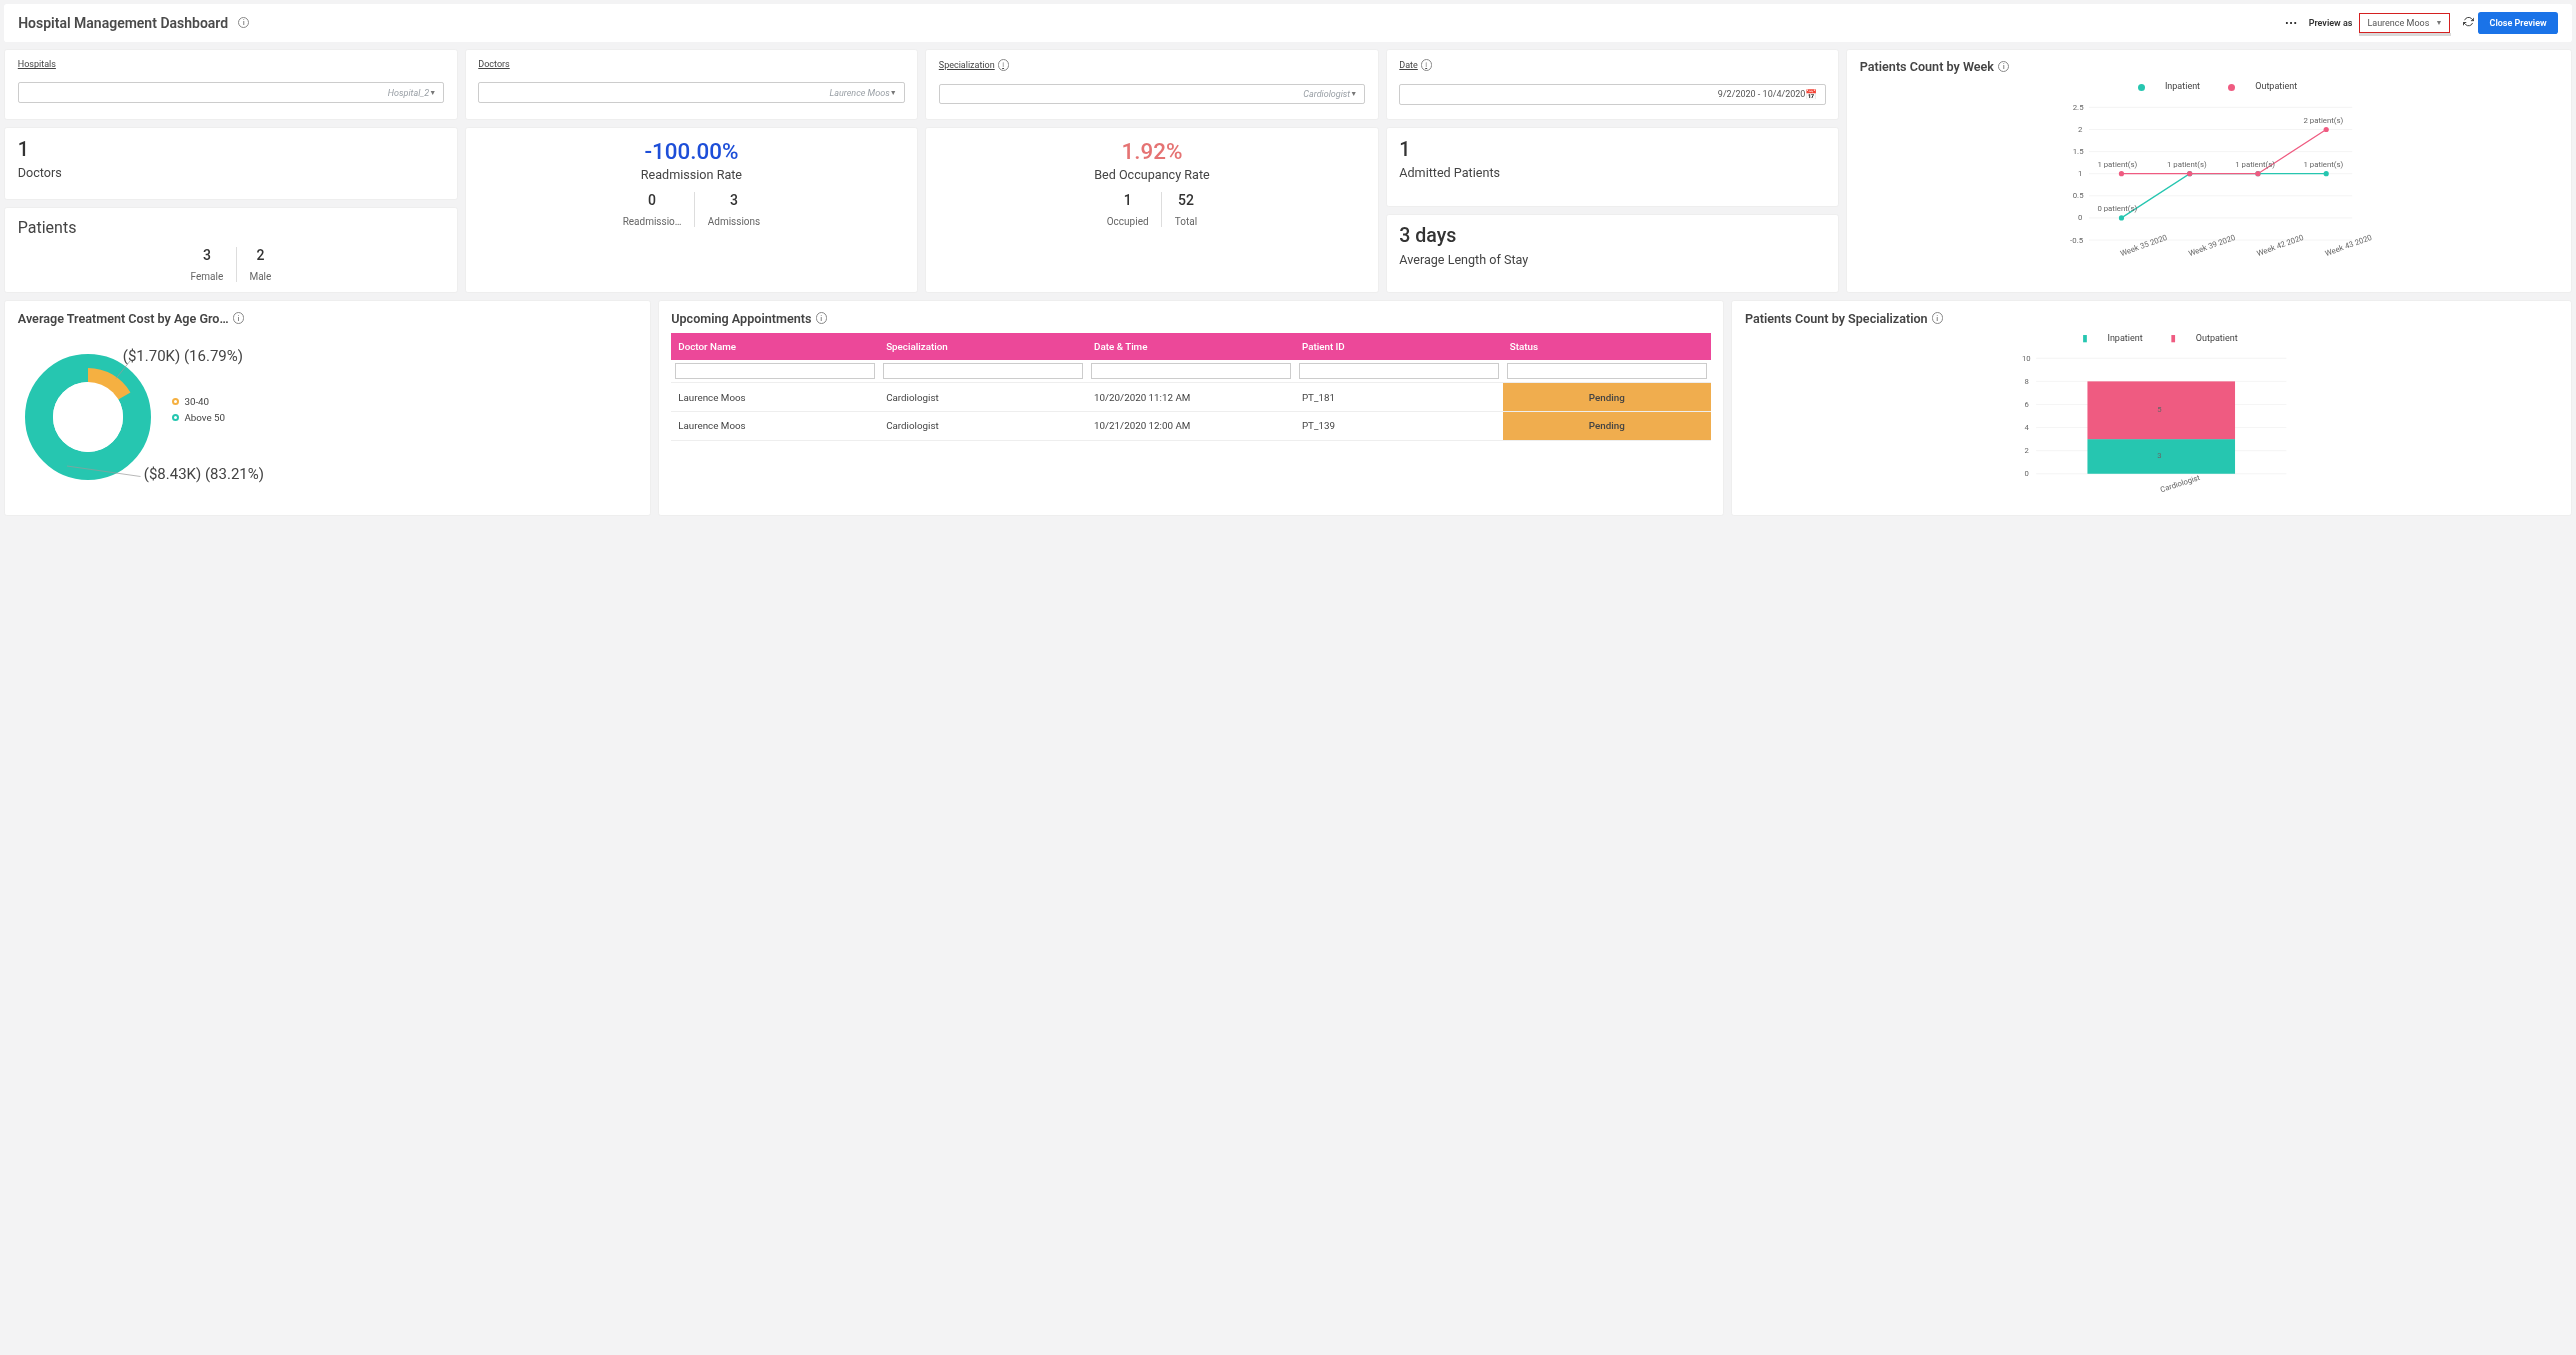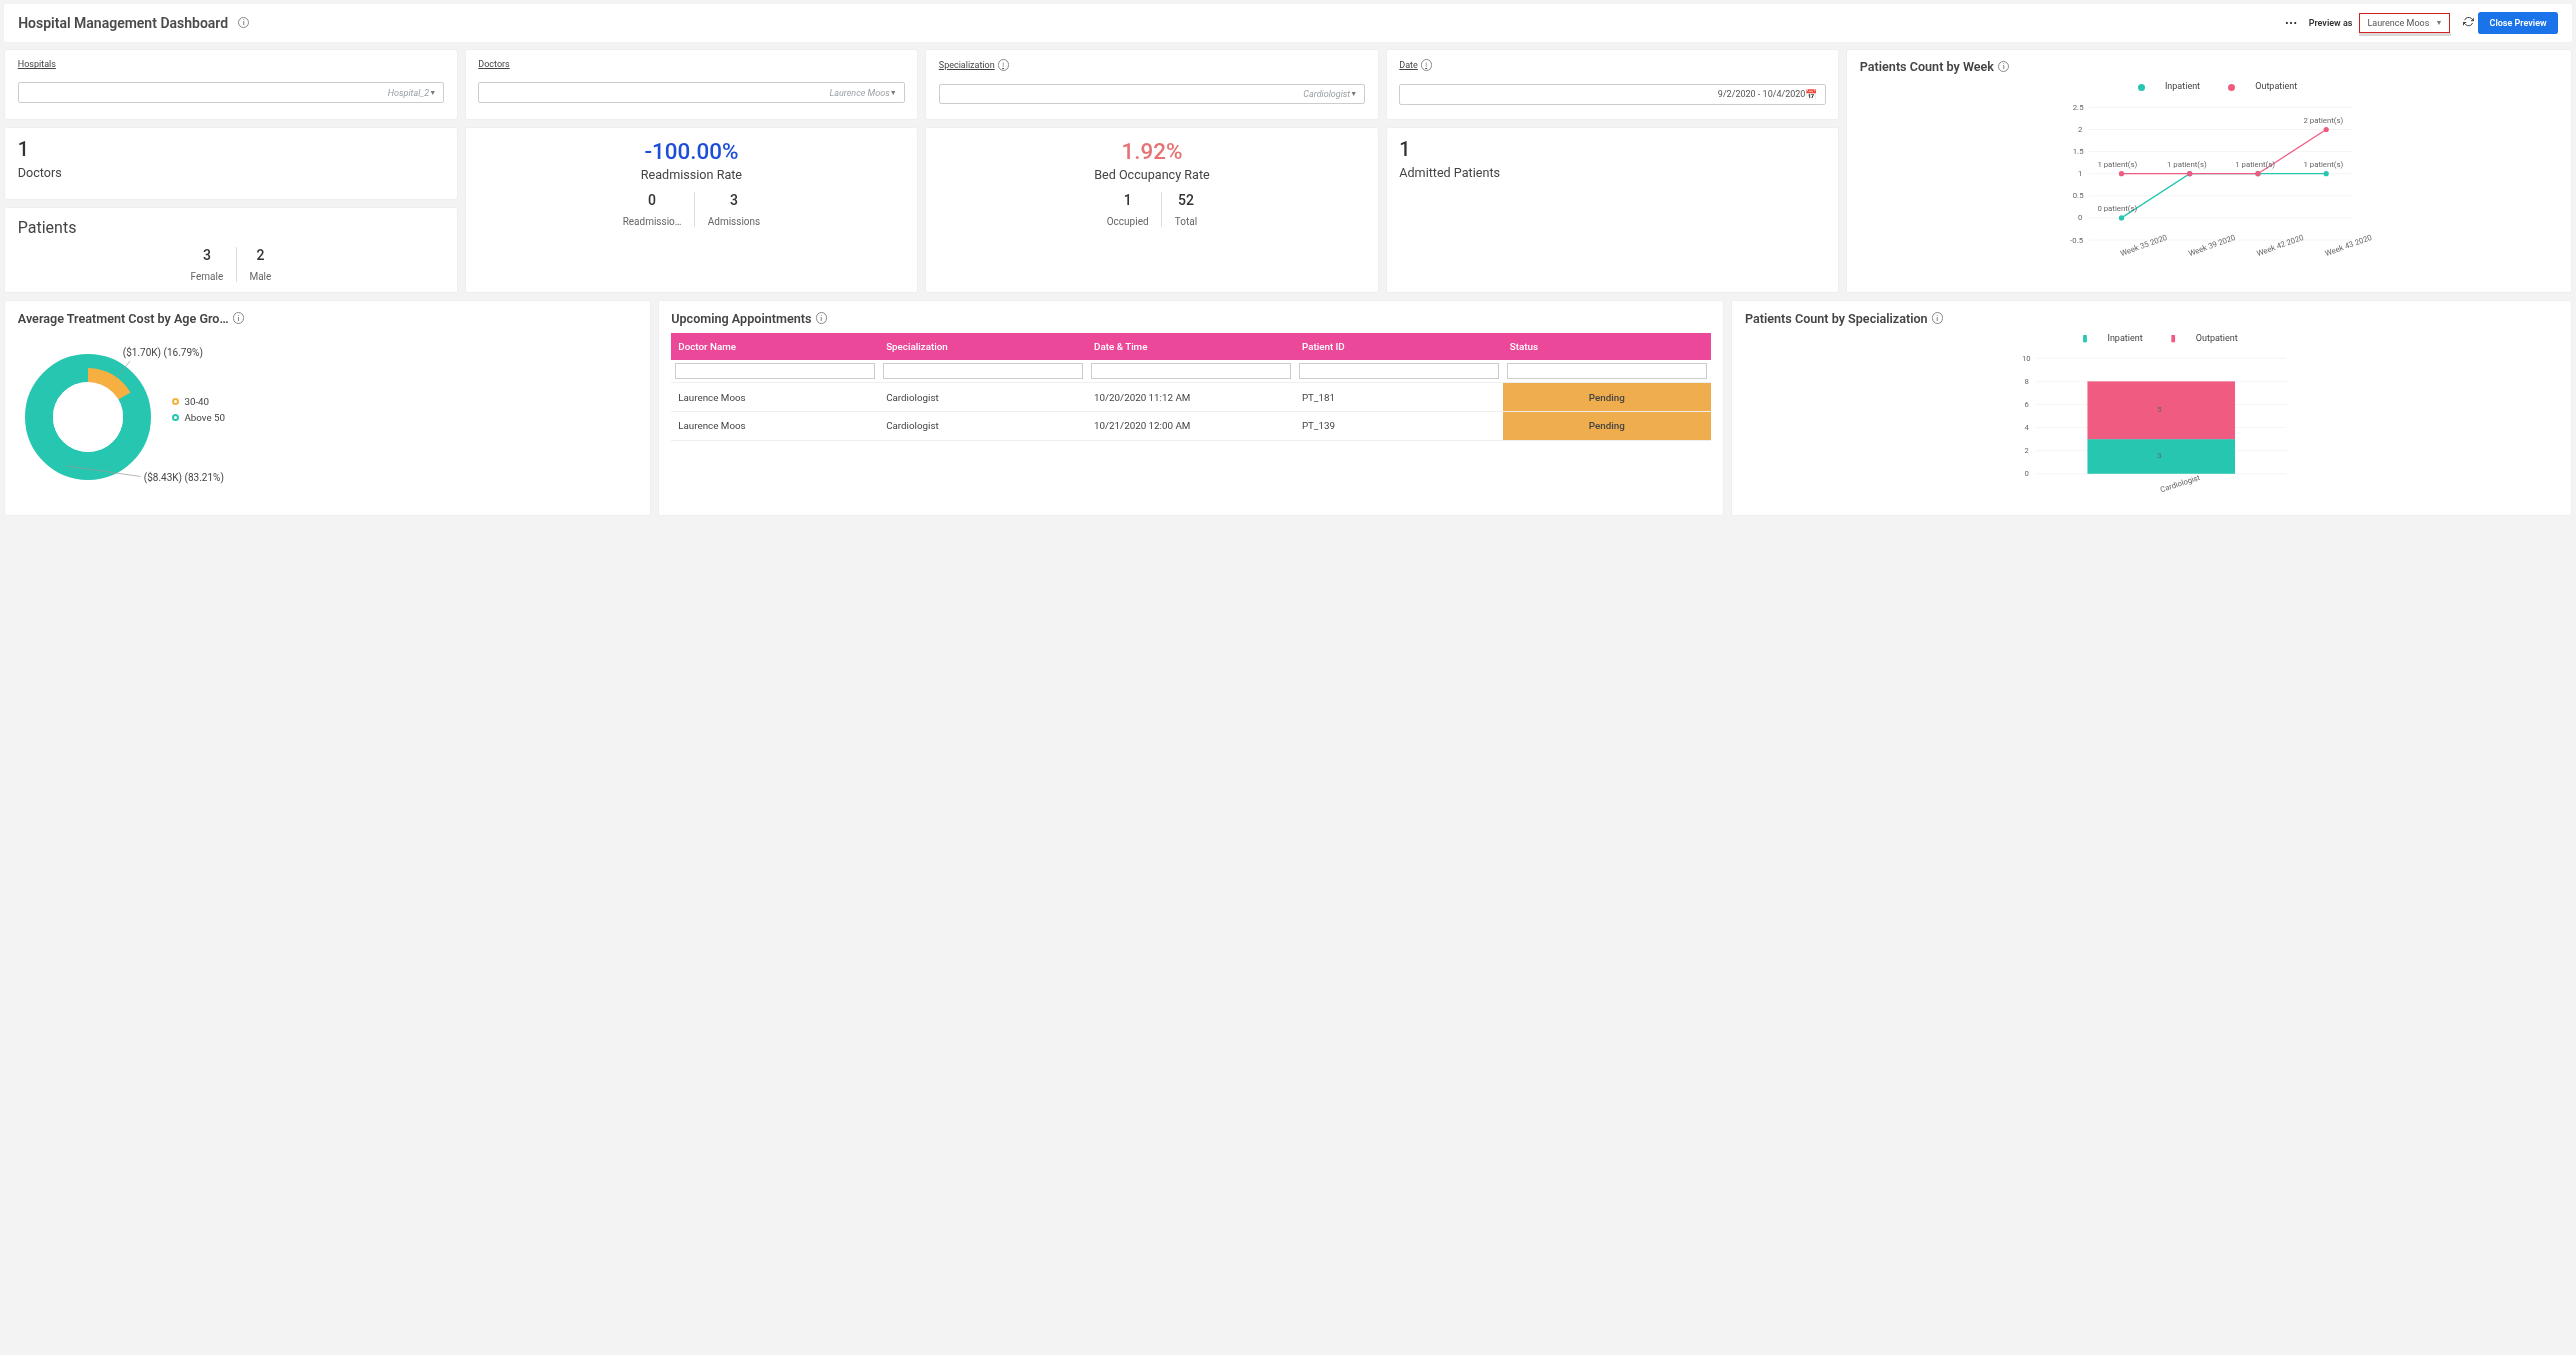--- a/index.html
+++ b/index.html
@@ -46,21 +46,21 @@
 .legend-item { display: flex; align-items: flex-end; gap: 20px; margin-left: 17px; }
 .legend-dot { width: 7px; height: 7px; border-radius: 50%; }
 .legend-ring { width: 7px; height: 7px; border-radius: 50%; border: 2.1px solid; background: transparent; }
 
 svg text { font-size: 12px; fill: #666; }
 
 .donut-wrap { display: flex; align-items: center; gap: 14px; position: relative; }
 .donut-svg { flex-shrink: 0; }
 .donut-legend { font-size: 9.8px; color: #444; }
 .donut-legend-item { display: flex; align-items: center; gap: 5.6px; margin: 5.6px 0; }
-.donut-label { position: absolute; font-size: 10px; color: #444; }
+.donut-label { position: absolute; font-size: 15px; color: #444; }
 
 .appt-table { width: 100%; border-collapse: collapse; margin-top: 5.6px; }
 .appt-table thead th { background: #ec4899; color: #fff; padding: 8.4px 7px; text-align: left; font-size: 9.8px; font-weight: 500; }
 .appt-table td { padding: 8.4px 7px; border-bottom: 0.7px solid #eee; font-size: 9.8px; color: #444; }
 .filter-row td { padding: 2.8px 4.2px; }
 .filter-row input { width: 100%; border: 0.7px solid #ccc; padding: 2.1px 3.5px; font-size: 8.4px; }
 .status-pending { background: #f0ad4e; color: #fff; text-align: center; font-weight: 500; }
 
 .cal-icon { font-size: 9.8px; color: #555; }
 
@@ -237,20 +237,24 @@
           <div class="sub-val">52</div>
           <div class="sub-lbl">Total</div>
         </div>
     </div>
   </div>
 
   <div class="col-stack" style="grid-row: span 2;">
     <div class="card kpi-card" style="flex:1;">
       <div class="kpi-big">1</div>
       <div class="kpi-label">Admitted Patients</div>
+    </div>
+    <div class="card kpi-card" style="flex:1;">
+      <div class="kpi-big">3 days</div>
+      <div class="kpi-label">Average Length of Stay</div>
     </div>
   </div>
 
 </div>
 
 <div class="row2">
   <div class="card">
     <div class="chart-title">
       <span>Average Treatment Cost by Age Gro…</span>
       <span class="info-icon">i</span>

